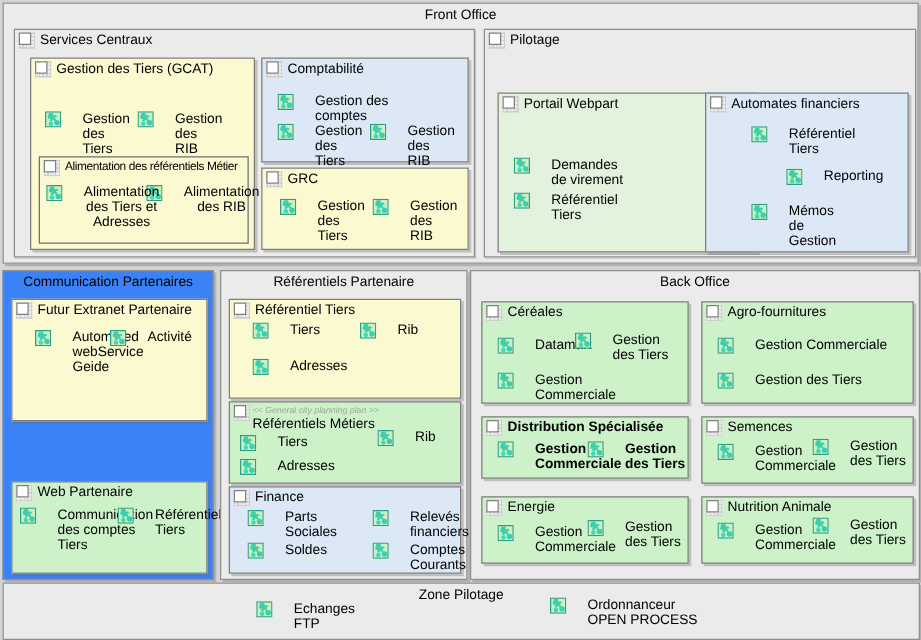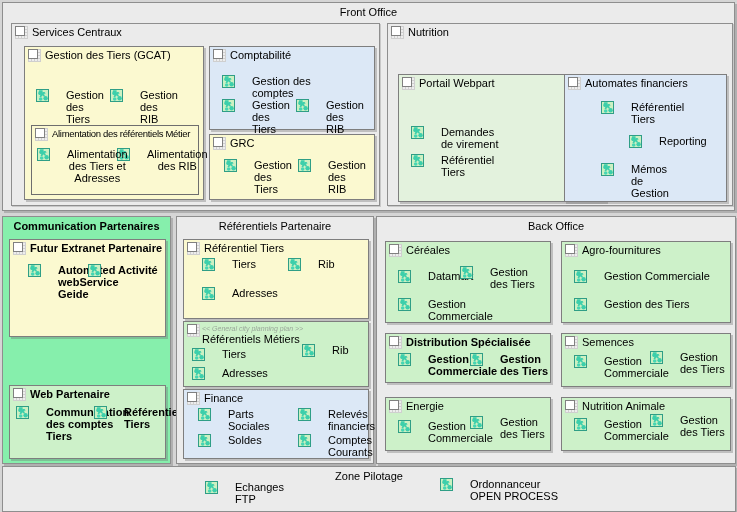--- a/index.html
+++ b/index.html
@@ -161,21 +161,21 @@
   </svg>
 </span>
           <span class="lbl">Gestion des RIB</span>
         </div>
       </div>
     </div>
 
     <div class="panel" style="left: 384px; top: 20px; width: 344px; height: 181px; background-color: rgb(235, 235, 235);">
       <div class="panel-hd">
         <span class="win"></span>
-        <span>Nutrition</span>
+        <span>Pilotage</span>
       </div>
 
       <div class="box" style="left: 10px; top: 50px; width: 158px; height: 126px; background-color: rgb(227, 242, 221); padding-left: 48px;">
         <div class="box-hd">
           <span class="win"></span>
           <span>Portail Webpart</span>
         </div>
         <div class="item" style="left:12px;top:51px;width:92px;">
           <span class="pz">
   <svg width="13" height="13" viewBox="0 0 13 13" xmlns="http://www.w3.org/2000/svg">
@@ -235,21 +235,21 @@
     <circle fill="#3ccfab" cx="9.6" cy="9.2" r="2.2"></circle>
     <circle fill="#45d6b4" cx="4.7" cy="10" r="1.8"></circle>
   </svg>
 </span>
           <span class="lbl">Mémos de Gestion</span>
         </div>
       </div>
     </div>
   </div>
 
-  <div class="zone" style="left: 2px; top: 216px; width: 167px; height: 246px; background-color: #86efac; font-weight: bold;">
+  <div class="zone" style="left: 2px; top: 216px; width: 167px; height: 246px; background-color: #3b82f6;">
     <div class="zone-title">Communication Partenaires</div>
 
     <div class="box" style="left: 6px; top: 22px; width: 155px; height: 96px; background-color: rgb(251, 249, 208);">
       <div class="box-hd">
         <span class="win"></span>
         <span>Futur Extranet Partenaire</span>
       </div>
       <div class="item" style="left:18px;top:24px;width:76px;">
         <span class="pz">
   <svg width="13" height="13" viewBox="0 0 13 13" xmlns="http://www.w3.org/2000/svg">

